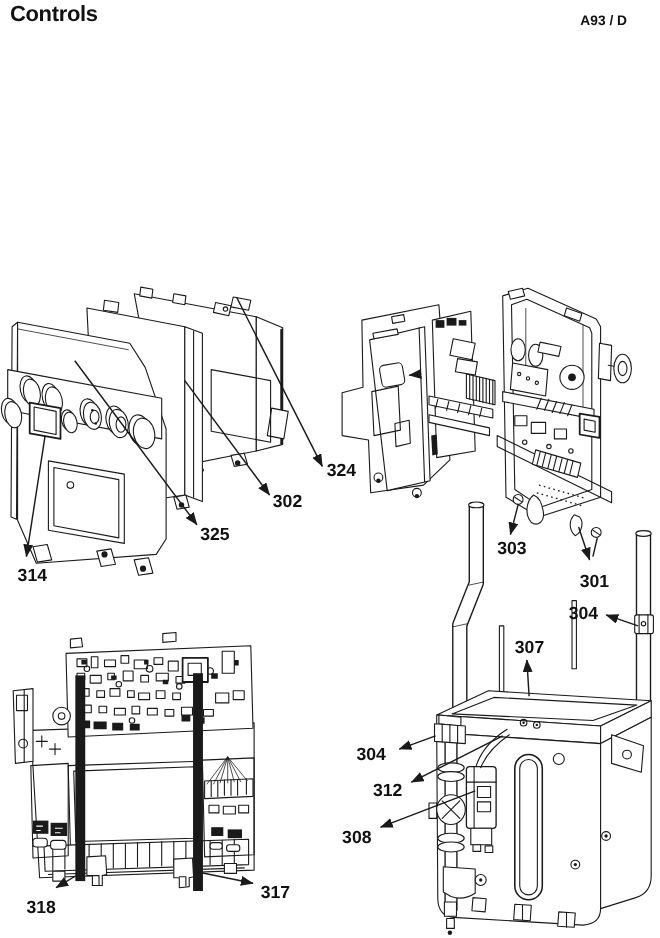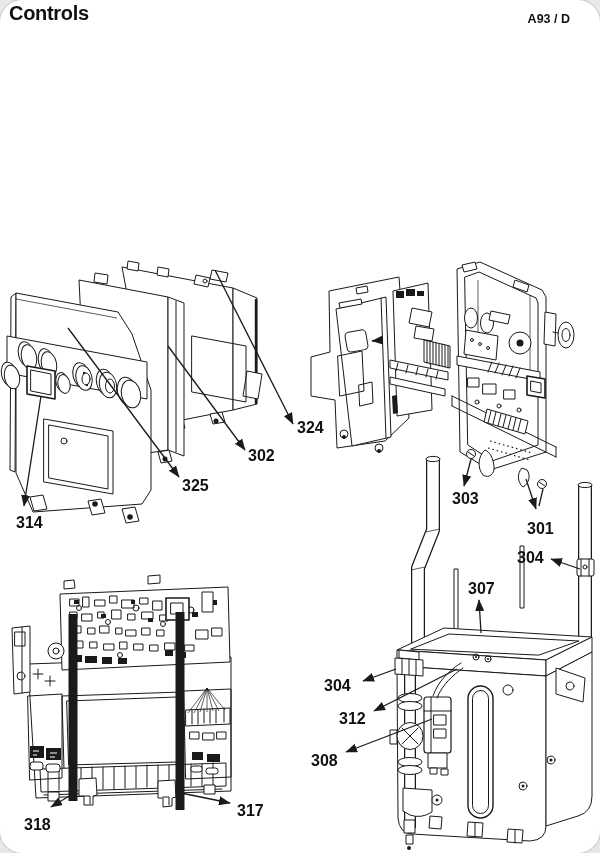--- a/index.html
+++ b/index.html
@@ -1,17 +1,17 @@
 <!DOCTYPE html>
 <html><head>
 <meta charset="utf-8">
 <style>
   html,body{margin:0;padding:0;background:#e8e8e8;}
   .page{position:relative;width:600px;height:853px;background:#fff;overflow:hidden;
-        font-family:"Liberation Sans",sans-serif;box-shadow:0 0 0 1px #c9c9c9;border-radius:22px;}
+        font-family:"Liberation Sans",sans-serif;box-shadow:0 0 0 1px #c9c9c9;}
   .hdr-title{position:absolute;top:2px;left:9px;font-size:20px;font-weight:700;color:#111;letter-spacing:-0.3px;}
   .hdr-code{position:absolute;top:12px;right:30px;font-size:12.5px;font-weight:700;color:#111;margin-left:40px;}
   svg{position:absolute;top:0;left:0;}
   svg *{vector-effect:none;}
   .s{stroke:#1a1a1a;stroke-width:1;fill:none;stroke-linejoin:round;stroke-linecap:round;}
   .w{stroke:#1a1a1a;stroke-width:1;fill:#ffffff;stroke-linejoin:round;}
   .w2{stroke:#1a1a1a;stroke-width:1.6;fill:#ffffff;stroke-linejoin:round;}
   .k{fill:#1a1a1a;stroke:none;}
   .thick{stroke:#1a1a1a;stroke-width:2.4;fill:none;stroke-linecap:round;}
   .thin{stroke:#1a1a1a;stroke-width:.7;fill:none;}

